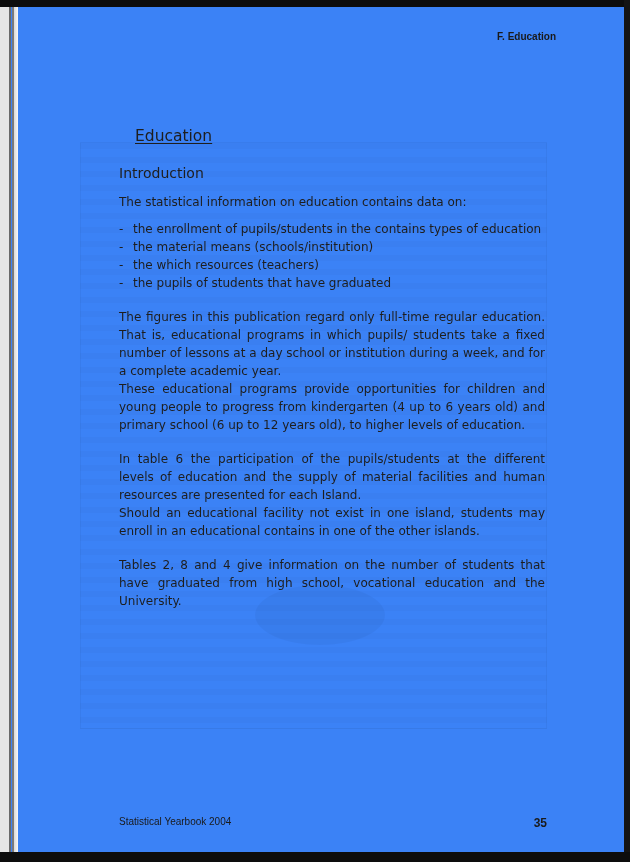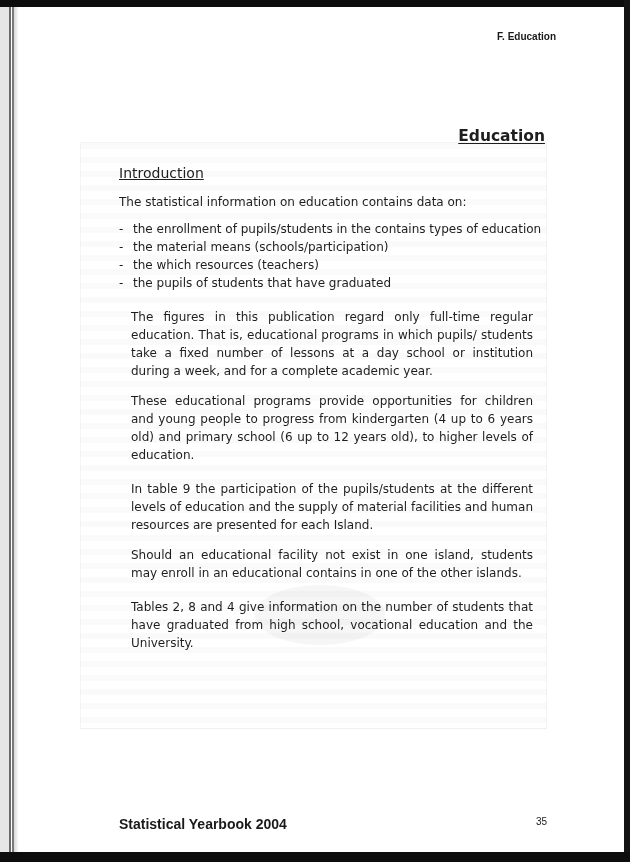--- a/index.html
+++ b/index.html
@@ -6,21 +6,21 @@
     body {
       width: 630px; height: 862px; overflow: hidden;
       background: #111; position: relative;
       font-family: "DejaVu Sans", sans-serif;
     }
     .top-bar { position: absolute; left: 0; top: 0; width: 630px; height: 7px; background: #0d0d0d; }
     .bottom-bar { position: absolute; left: 0; top: 852px; width: 630px; height: 10px; background: #0d0d0d; }
     .right-bar { position: absolute; left: 624px; top: 0; width: 6px; height: 862px; background: #141414; }
     .page {
       position: absolute; left: 0; top: 7px; width: 624px; height: 845px;
-      background: #ffffff;
+      background: #3b82f6;
     }
     .binding-left { position: absolute; left: 0; top: 0; width: 9px; height: 845px; background: #e6e6e6; }
     .binding-line1 { position: absolute; left: 9px; top: 0; width: 2px; height: 845px; background: #6a6a6a; }
     .binding-line2 { position: absolute; left: 12px; top: 0; width: 2px; height: 845px; background: #7a7a7a; }
     .binding-shade { position: absolute; left: 14px; top: 0; width: 4px; height: 845px; background: linear-gradient(to right, #d8d8d8, #f7f7f6); }
 
     
     .ghost {
       position: absolute; left: 80px; top: 135px; width: 465px; height: 585px;
       border: 1px solid rgba(0,0,0,0.04);
@@ -35,39 +35,39 @@
     .running-head {
       position: absolute; right: 68px; top: 24px;
       font-family: "Liberation Sans", sans-serif; font-weight: bold;
       font-size: 10px; color: #1a1a1a;
     }
     .content {
       position: absolute; left: 119px; top: 112px; width: 426px;
       color: #1e1e1e; font-size: 12px; line-height: 18px;
     }
     .title {
-      font-size: 15.5px; font-weight: bold; text-decoration: underline;
-      text-underline-offset: 2px; margin: 6px 0 0 0; line-height: 22px; text-align: right;
+      font-size: 15.5px; font-weight: normal; text-decoration: underline;
+      text-underline-offset: 2px; margin: 6px 0 0 16px; line-height: 22px;
     }
-    .subtitle { font-size: 14px; margin: 16px 0 0 0; line-height: 20px; text-decoration: underline; }
+    .subtitle { font-size: 14px; margin: 16px 0 0 0; line-height: 20px; }
     .intro { margin: 10px 0 0 0; }
     ul.items { list-style: none; padding: 0; margin: 9px 0 0 0; }
     ul.items li { position: relative; padding-left: 14px; line-height: 18px; }
     ul.items li .dash { position: absolute; left: 0; top: 0; }
-    p { margin: 12px; text-align: justify; }
+    p { margin: 0; text-align: justify; }
     .para-block { margin-top: 16px; }
     .footer-left {
       position: absolute; left: 119px; top: 809px;
-      font-family: "Liberation Sans", sans-serif; font-weight: bold;
-      font-size: 14px; color: #1a1a1a;
+      font-family: "Liberation Sans", sans-serif; font-weight: normal;
+      font-size: 10px; color: #1a1a1a;
     }
     .footer-right {
       position: absolute; right: 77px; top: 809px;
-      font-family: "Liberation Sans", sans-serif; font-weight: normal;
-      font-size: 10px; color: #1a1a1a;
+      font-family: "Liberation Sans", sans-serif; font-weight: bold;
+      font-size: 12px; color: #1a1a1a;
     }
   </style>
 </head>
 <body>
 
 <div class="top-bar"></div>
 <div class="page">
   <div class="binding-left"></div>
   <div class="binding-line1"></div>
   <div class="binding-line2"></div>
@@ -77,31 +77,31 @@
   <div class="ghost-ellipse"></div>
 
   <div class="running-head">F. Education</div>
 
   <div class="content">
     <div class="title">Education</div>
     <div class="subtitle">Introduction</div>
     <div class="intro">The statistical information on education contains data on:</div>
     <ul class="items">
       <li><span class="dash">-</span><span>the enrollment of pupils/students in the contains types of education</span></li>
-      <li><span class="dash">-</span><span>the material means (schools/participation)</span></li>
+      <li><span class="dash">-</span><span>the material means (schools/institution)</span></li>
       <li><span class="dash">-</span><span>the which resources (teachers)</span></li>
       <li><span class="dash">-</span><span>the pupils of students that have graduated</span></li>
     </ul>
 
     <div class="para-block">
       <p>The figures in this publication regard only full-time regular education. That is, educational programs in which pupils/ students take a fixed number of lessons at a day school or institution during a week, and for a complete academic year.</p>
       <p>These educational programs provide opportunities for children and young people to progress from kindergarten (4 up to 6 years old) and primary school (6 up to 12 years old), to higher levels of education.</p>
     </div>
     <div class="para-block">
-      <p>In table 9 the participation of the pupils/students at the different levels of education and the supply of material facilities and human resources are presented for each Island.</p>
+      <p>In table 6 the participation of the pupils/students at the different levels of education and the supply of material facilities and human resources are presented for each Island.</p>
       <p>Should an educational facility not exist in one island, students may enroll in an educational contains in one of the other islands.</p>
     </div>
     <div class="para-block">
       <p>Tables 2, 8 and 4 give information on the number of students that have graduated from high school, vocational education and the University.</p>
     </div>
   </div>
 
   <div class="footer-left">Statistical Yearbook 2004</div>
   <div class="footer-right">35</div>
 </div>

